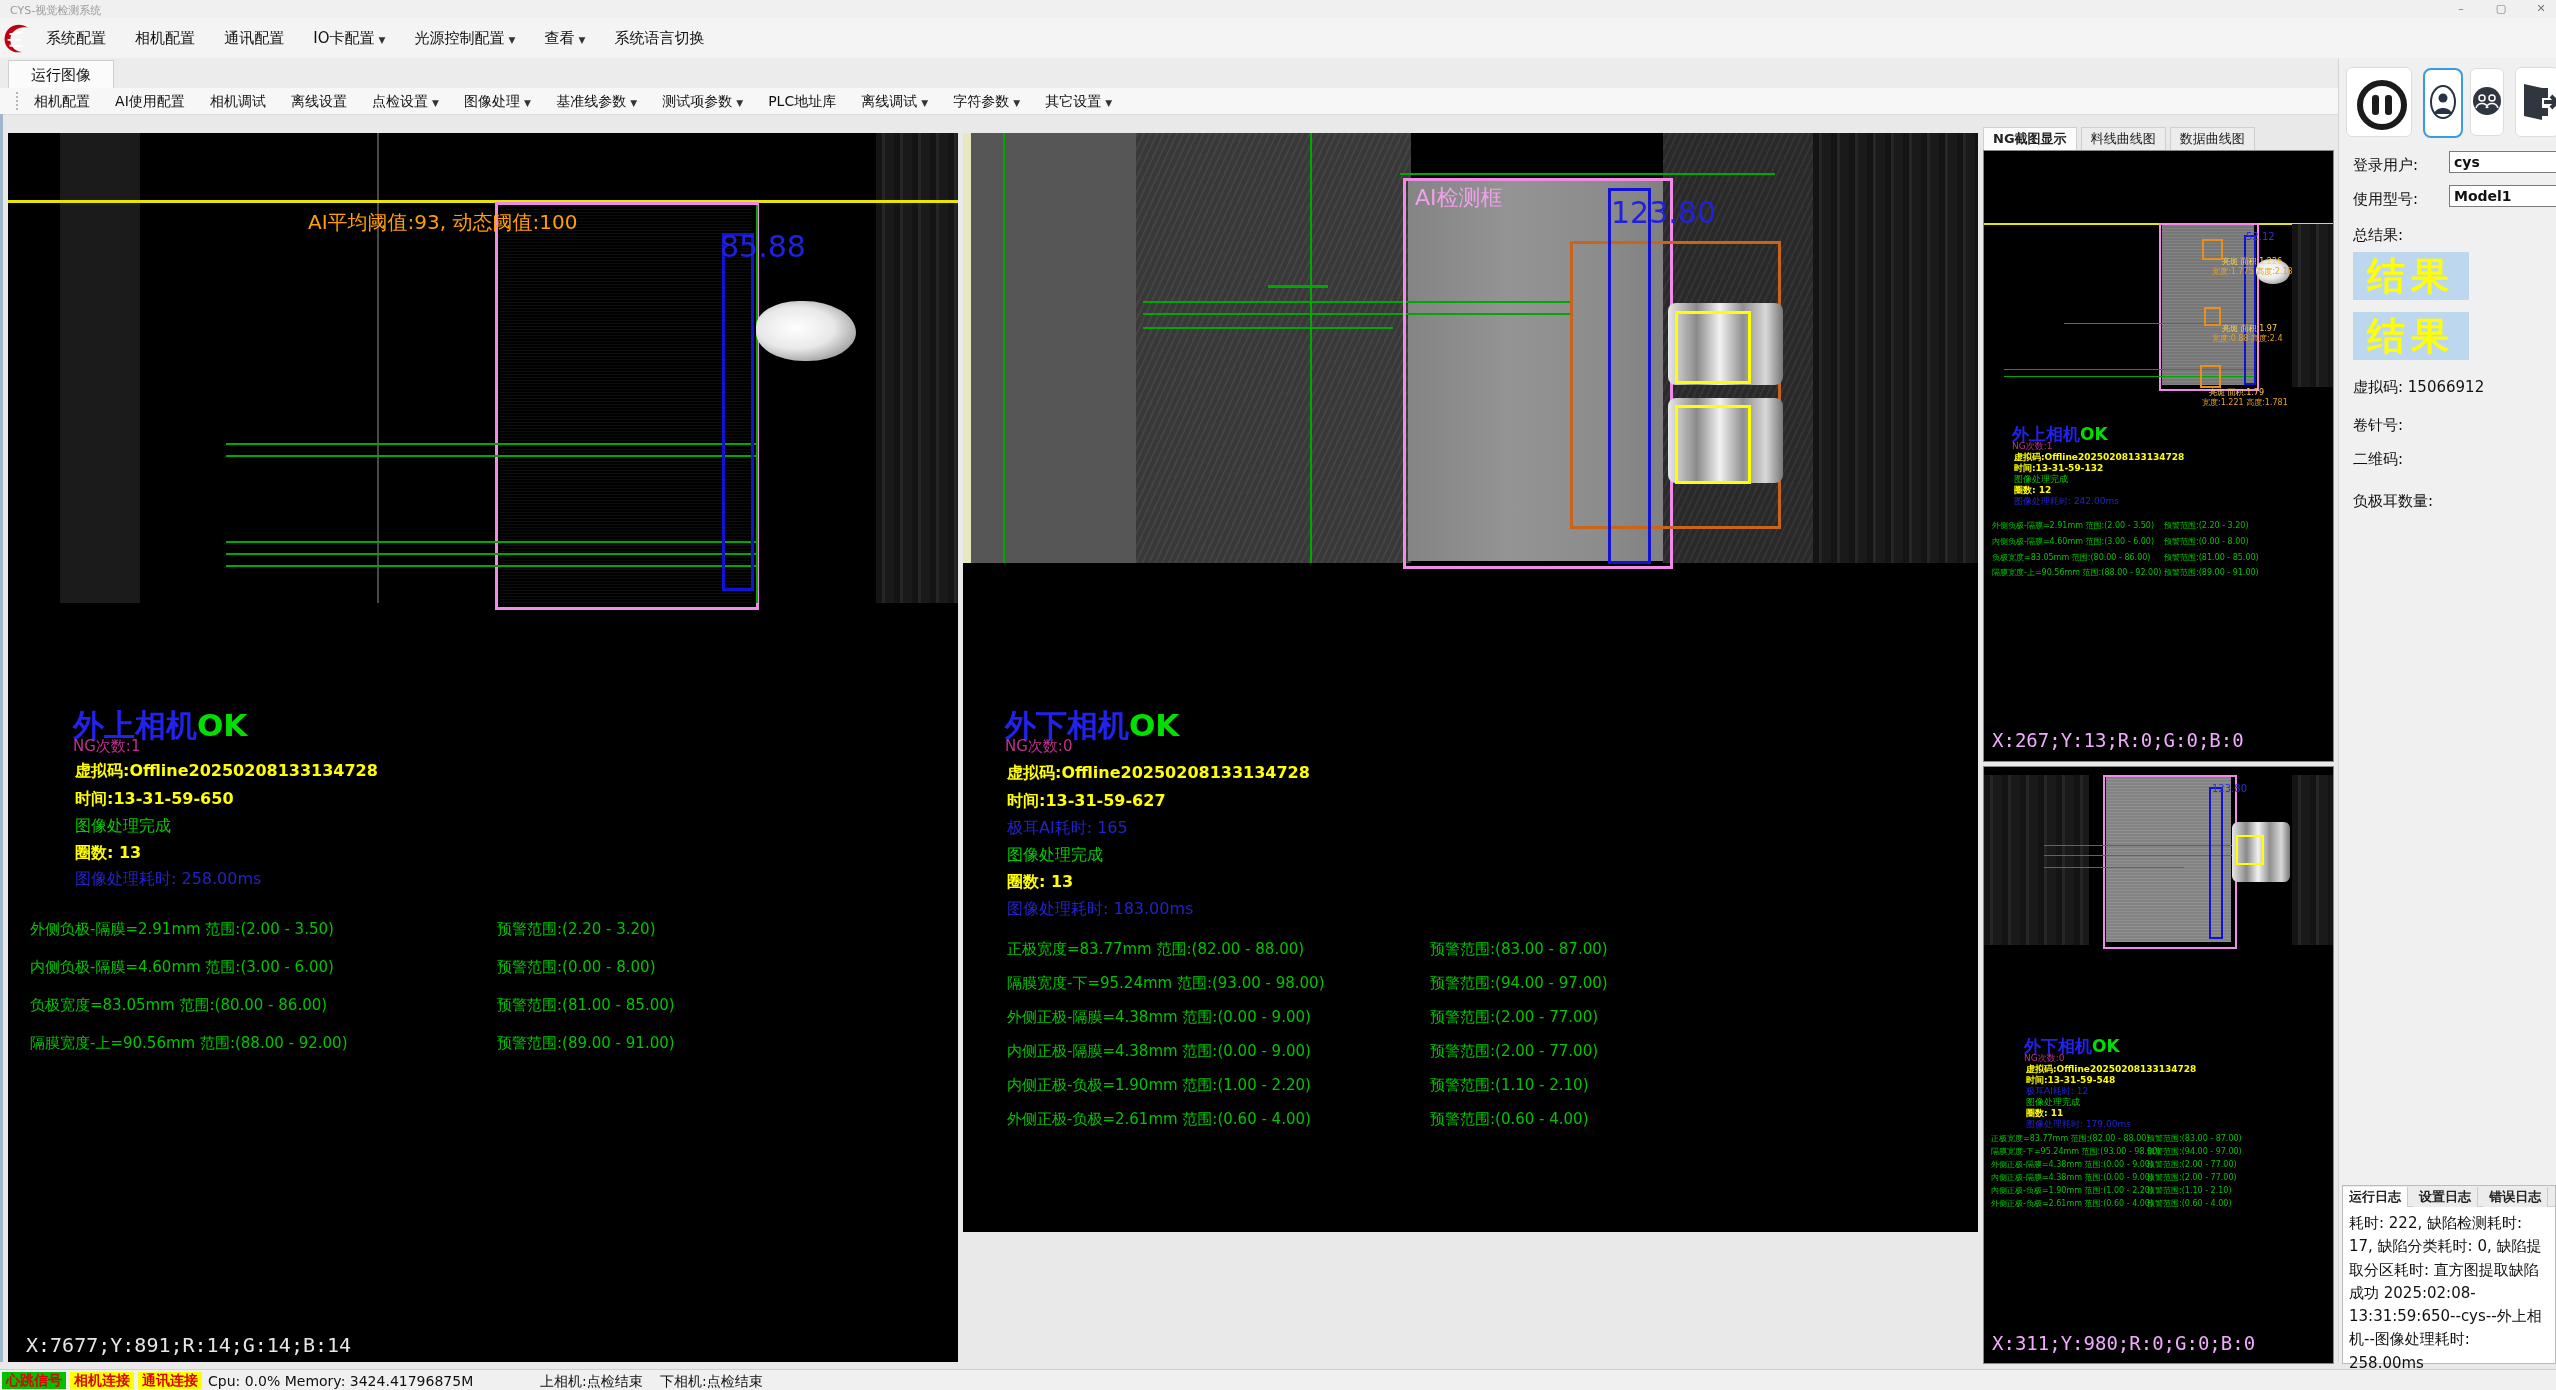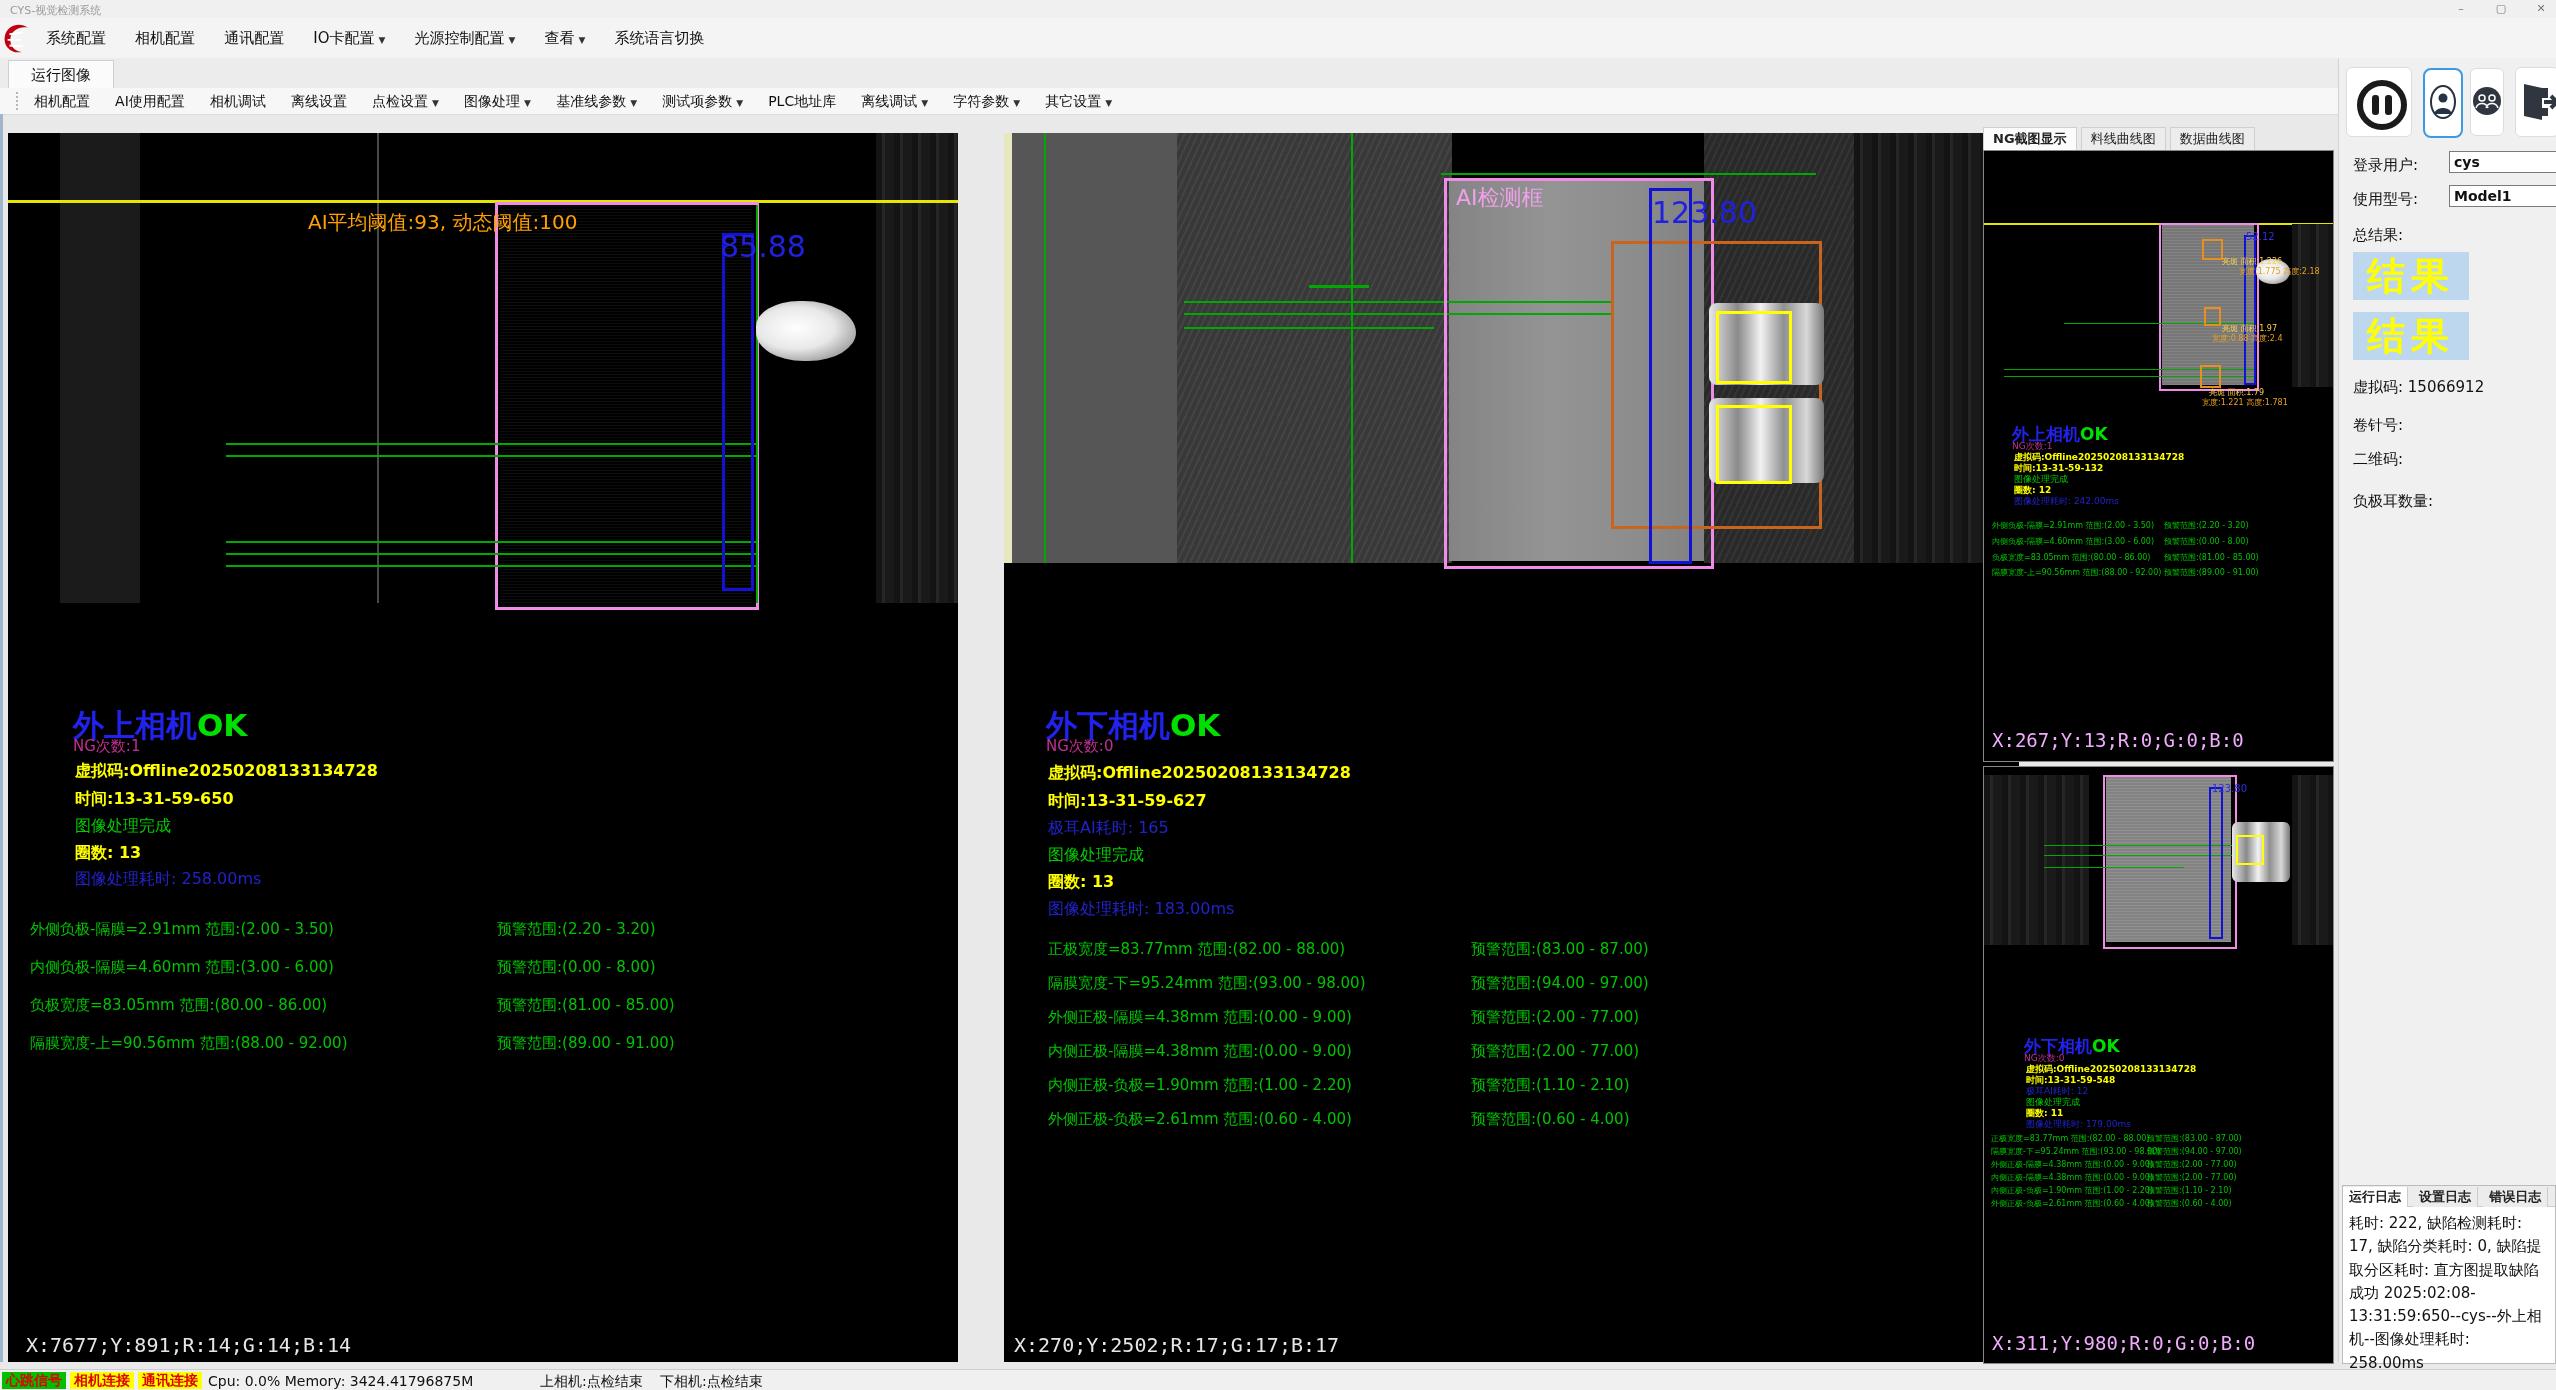--- a/index.html
+++ b/index.html
@@ -19,21 +19,21 @@
   .tabrow{left:0;top:58px;width:2556px;height:30px;background:#ececec;border-bottom:1px solid #d5d5d5;}
   .viewtab{left:8px;top:2px;width:104px;height:28px;background:#fbfbfb;border:1px solid #cfcfcf;border-bottom:none;
            text-align:center;line-height:28px;font-size:15px;color:#111;}
   .toolbar{left:0;top:88px;width:2556px;height:26px;background:#f7f7f7;border-bottom:1px solid #dcdcdc;}
   .grip{left:16px;top:4px;width:3px;height:18px;border-left:2px dotted #b5b5b5;}
   .tool-item{top:0;height:26px;line-height:26px;font-size:14px;color:#111;padding:0 10px;display:inline-block;}
   .toolrow{left:24px;top:0;height:26px;}
   
   .campanel{background:#000;overflow:hidden;}
   .leftpanel{left:8px;top:133px;width:950px;height:1229px;}
-  .midpanel{left:1004px;top:133px;width:1015px;height:1229px;}
+  .midpanel{left:963px;top:133px;width:1015px;height:1099px;}
   .edgeline{left:0;top:114px;width:3px;height:1248px;background:#9fb6cc;}
   .coordtext{color:#e6e6e6;font-size:20px;font-family:"DejaVu Sans Mono",monospace;}
   
   .band{background:#1b1b1b;}
   .strip-l{left:492px;top:72px;width:252px;height:398px;
            background:linear-gradient(90deg,#6f6f6f,#7e7e7e 30%,#787878 70%,#707070);}
   .noise{background-image:repeating-linear-gradient(0deg,rgba(255,255,255,.05) 0 1px,rgba(0,0,0,.05) 1px 3px);}
   .pinkbox{border:3px solid #f08ce8;}
   .bluebox{border:3px solid #1212d6;}
   .orangebox{border:3px solid #c8641e;}
@@ -233,21 +233,21 @@
   <div class="abs gline" style="left:80px;top:172px;width:190px;height:1px;"></div>
   <div class="abs gline" style="left:20px;top:218px;width:250px;height:1px;"></div>
   <div class="abs gline" style="left:20px;top:225px;width:250px;height:1px;"></div>
   <div class="abs bluebox" style="left:260px;top:84px;width:8px;height:146px;border-width:2px;"></div>
   <div class="abs blob" style="left:272px;top:108px;width:34px;height:25px;"></div>
   <div class="abs rollers" style="left:308px;top:73px;width:41px;height:163px;"></div>
   <div class="abs" style="left:218px;top:88px;width:17px;height:17px;border:2px solid #e8901e;"></div>
   <div class="abs" style="left:220px;top:156px;width:13px;height:15px;border:2px solid #e8901e;"></div>
   <div class="abs" style="left:216px;top:214px;width:17px;height:19px;border:2px solid #e8901e;"></div>
   <span class="abs nw m8" style="left:238px;top:105px;color:#ffd24a;">亮斑 面积:1.226</span>
-  <span class="abs nw m8" style="left:228px;top:115px;color:#e8a020;margin-left:27px;">宽度:1.775 高度:2.18</span>
+  <span class="abs nw m8" style="left:228px;top:115px;color:#e8a020;">宽度:1.775 高度:2.18</span>
   <span class="abs nw m8" style="left:238px;top:172px;color:#ffd24a;">亮斑 面积:1.97</span>
   <span class="abs nw m8" style="left:228px;top:182px;color:#e8a020;">宽度:0.88 高度:2.4</span>
   <span class="abs nw m8" style="left:225px;top:236px;color:#ffd24a;">亮斑 面积:1.79</span>
   <span class="abs nw m8" style="left:218px;top:246px;color:#e8a020;">宽度:1.221 高度:1.781</span>
   <span class="abs nw" style="left:262px;top:80px;color:#3030e0;font-size:10px;">52.12</span>
   <span class="abs mini-title nw" style="left:28px;top:272px;"><span>外上相机</span><span class="camok">OK</span></span>
   <span class="abs nw m9" style="left:28px;top:289px;color:#c03090;">NG次数:1</span>
   <span class="abs nw m9" style="left:30px;top:300px;color:#ffff00;font-weight:bold;">虚拟码:Offline20250208133134728</span>
   <span class="abs nw m9" style="left:30px;top:311px;color:#ffff00;font-weight:bold;">时间:13-31-59-132</span>
   <span class="abs nw m9" style="left:30px;top:322px;color:#00cc00;">图像处理完成</span>

